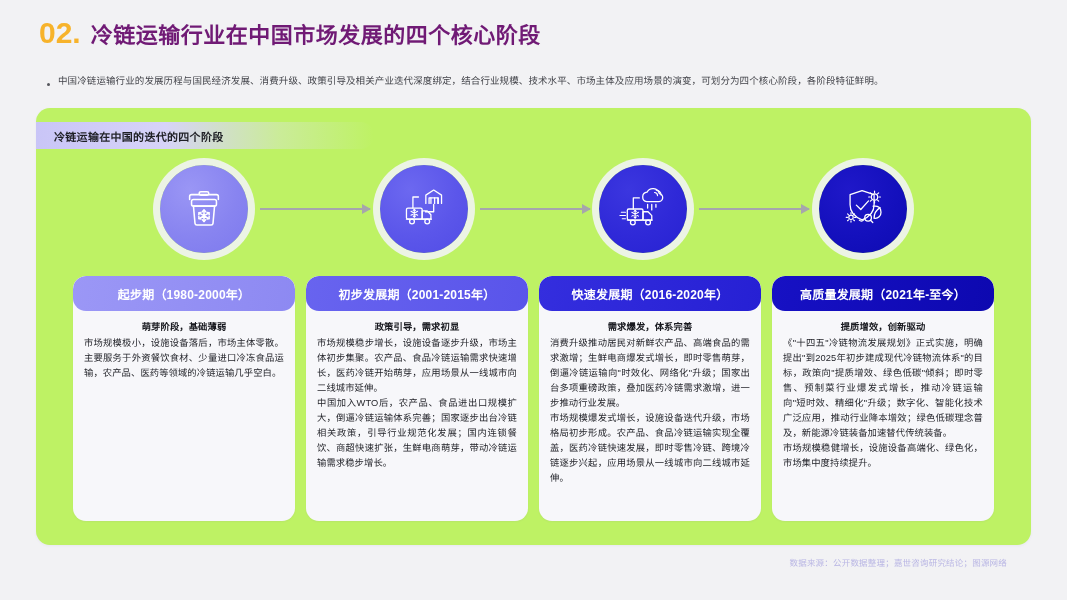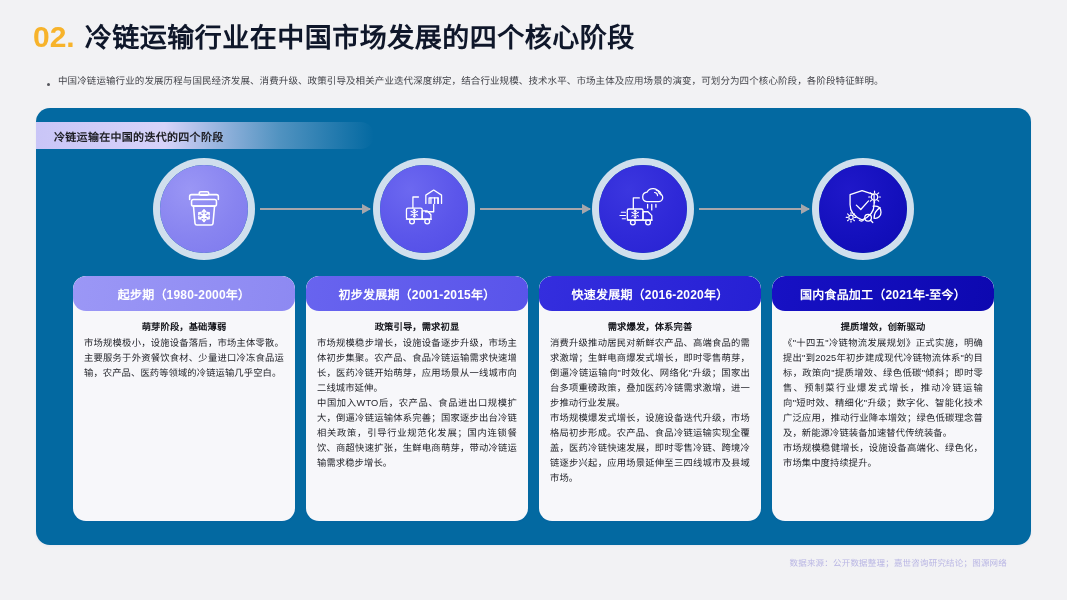--- a/index.html
+++ b/index.html
@@ -12,32 +12,32 @@
   }
   .slide {
     position: relative;
     width: 1067px; height: 600px;
     background: #f2f2f4;
   }
 
   
   .title-row {
     position: absolute;
-    left: 33px; top: 16px;
+    left: 39px; top: 16px;
     display: flex; align-items: baseline; gap: 10px;
     white-space: nowrap;
   }
   .title-num {
     font-size: 30px; font-weight: 700;
     color: #F7B32B;
     letter-spacing: 0px;
   }
   .title-main {
-    font-size: 27px; font-weight: 700;
-    color: #0f172a;
+    font-size: 22px; font-weight: 700;
+    color: #701a75;
     letter-spacing: 0.5px;
   }
   .subtitle-row {
     position: absolute;
     left: 47px; top: 74px;
     display: flex; align-items: center; gap: 8px;
     width: 990px;
   }
   .bullet-dot {
     width: 3px; height: 3px; border-radius: 50%;
@@ -46,21 +46,21 @@
   .subtitle-text {
     font-size: 9.5px; color: #43444a; line-height: 1.5;
     letter-spacing: 0.1px;
   }
 
   
   .panel {
     position: absolute;
     left: 36px; top: 108px;
     width: 995px; height: 437px;
-    background: #0369a1;
+    background: #bef264;
     border-radius: 14px;
     box-shadow: 0 1px 3px rgba(60,50,160,0.05);
     padding-left: 12px;
   }
   .panel-label {
     position: absolute;
     left: 0px; top: 14px;
     height: 27px;
     padding: 0 150px 0 18px;
     display: flex; align-items: center;
@@ -296,26 +296,26 @@
           <div class="card-para">市场规模稳步增长，设施设备逐步升级，市场主体初步集聚。农产品、食品冷链运输需求快速增长，医药冷链开始萌芽，应用场景从一线城市向二线城市延伸。</div>
           <div class="card-para">中国加入WTO后，农产品、食品进出口规模扩大，倒逼冷链运输体系完善；国家逐步出台冷链相关政策，引导行业规范化发展；国内连锁餐饮、商超快速扩张，生鲜电商萌芽，带动冷链运输需求稳步增长。</div>
         </div>
       </div>
 
       <div class="card">
         <div class="card-head h3">快速发展期（2016-2020年）</div>
         <div class="card-body">
           <div class="card-sub">需求爆发，体系完善</div>
           <div class="card-para">消费升级推动居民对新鲜农产品、高端食品的需求激增；生鲜电商爆发式增长，即时零售萌芽，倒逼冷链运输向"时效化、网络化"升级；国家出台多项重磅政策，叠加医药冷链需求激增，进一步推动行业发展。</div>
-          <div class="card-para">市场规模爆发式增长，设施设备迭代升级，市场格局初步形成。农产品、食品冷链运输实现全覆盖，医药冷链快速发展，即时零售冷链、跨境冷链逐步兴起，应用场景延伸至三四线城市及县域市场。</div>
+          <div class="card-para">市场规模爆发式增长，设施设备迭代升级，市场格局初步形成。农产品、食品冷链运输实现全覆盖，医药冷链快速发展，即时零售冷链、跨境冷链逐步兴起，应用场景从一线城市向二线城市延伸。</div>
         </div>
       </div>
 
       <div class="card">
-        <div class="card-head h4">国内食品加工（2021年-至今）</div>
+        <div class="card-head h4">高质量发展期（2021年-至今）</div>
         <div class="card-body">
           <div class="card-sub">提质增效，创新驱动</div>
           <div class="card-para">《"十四五"冷链物流发展规划》正式实施，明确提出"到2025年初步建成现代冷链物流体系"的目标，政策向"提质增效、绿色低碳"倾斜；即时零售、预制菜行业爆发式增长，推动冷链运输向"短时效、精细化"升级；数字化、智能化技术广泛应用，推动行业降本增效；绿色低碳理念普及，新能源冷链装备加速替代传统装备。</div>
           <div class="card-para">市场规模稳健增长，设施设备高端化、绿色化，市场集中度持续提升。</div>
         </div>
       </div>
 
     </div>
   </div>
 

